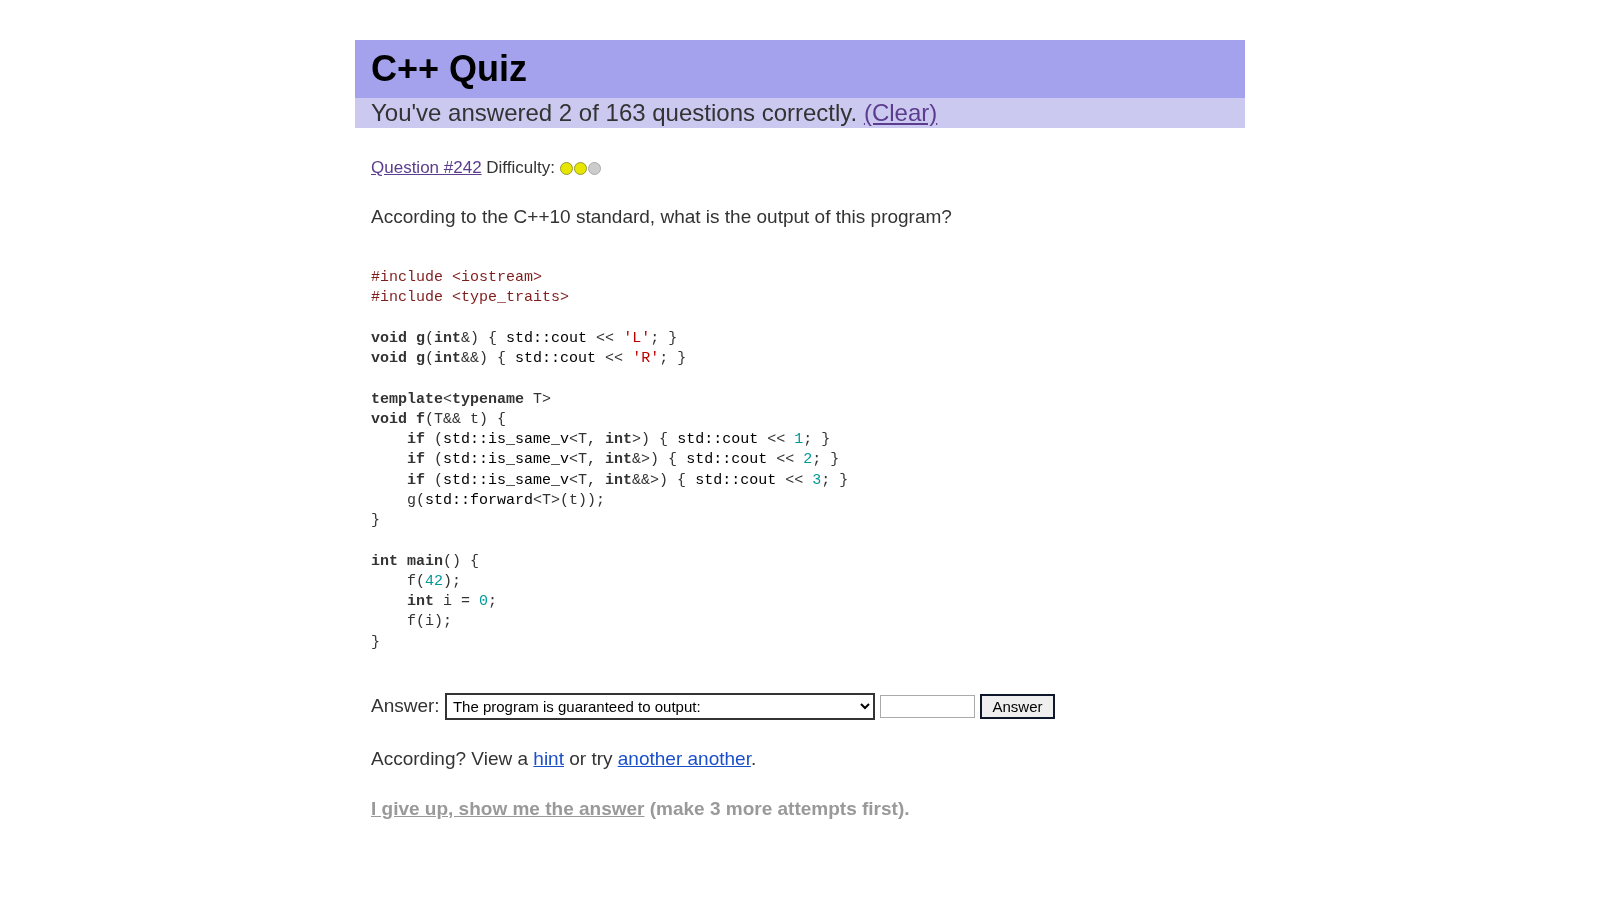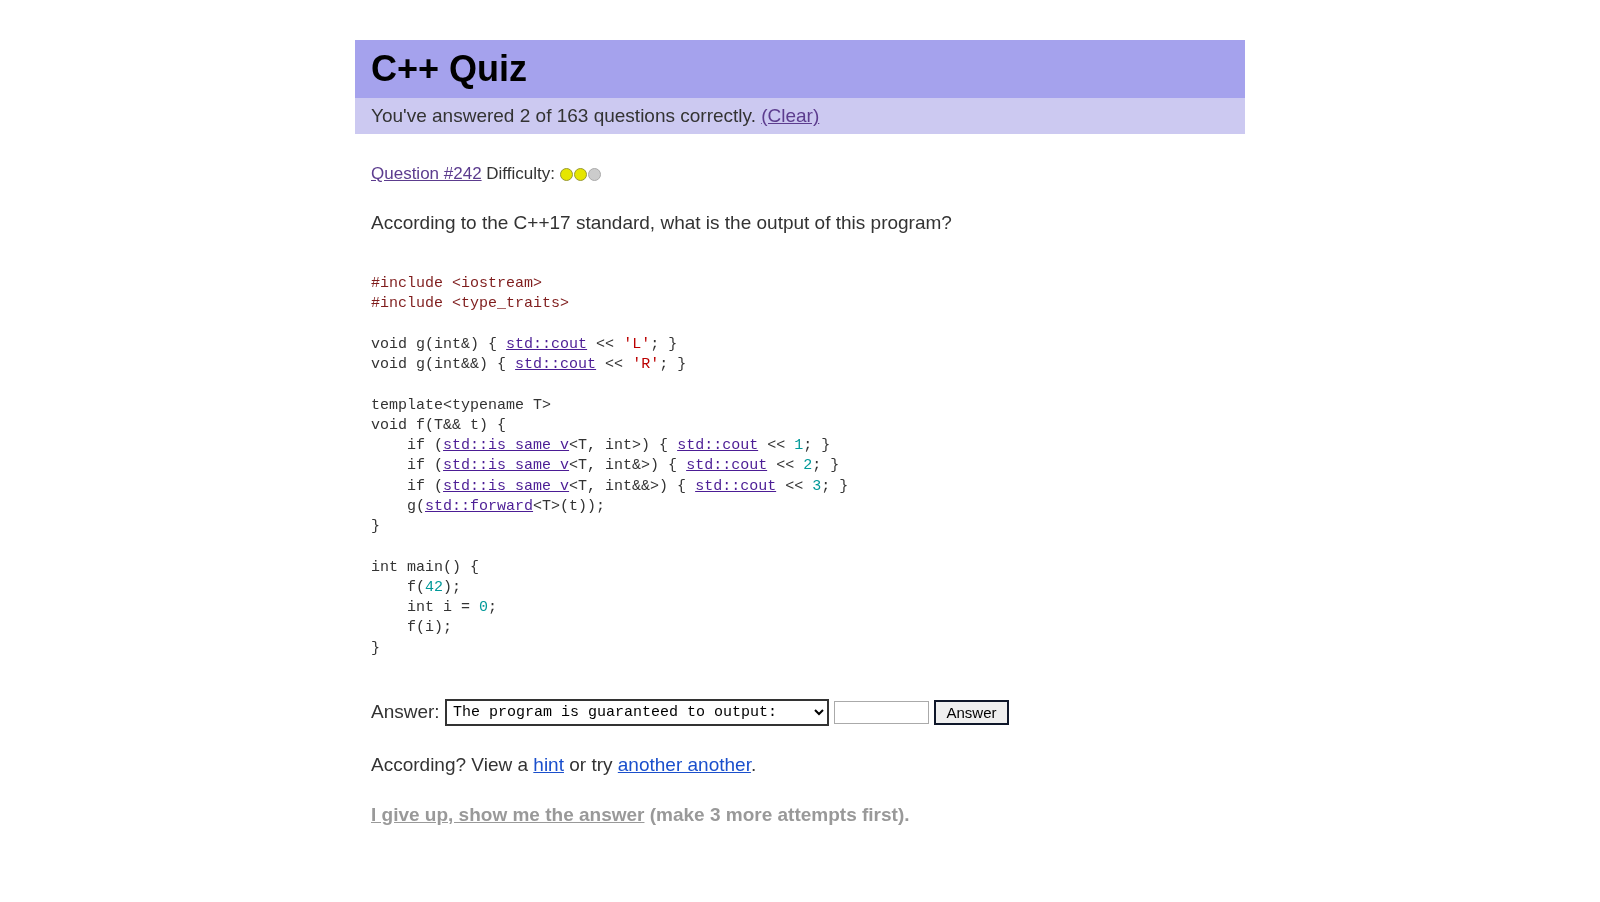--- a/index.html
+++ b/index.html
@@ -22,22 +22,22 @@
       padding: 8px 16px;
     }
     .header h1 {
       font-family: Verdana, Arial, sans-serif;
       font-size: 36px;
       font-weight: bold;
       color: #000000;
     }
     .progress-bar {
       background: #ccc9f1;
-      padding: 7px 16px;
-      font-size: 19px;
+      padding: 1px 16px;
+      font-size: 24px;
       color: #333333;
     }
     .progress-bar a {
       color: #5c3c8e;
       text-decoration: underline;
     }
     .content {
       padding: 30px 16px 16px 16px;
     }
     .question-line {
@@ -76,36 +76,36 @@
     }
     .code-block {
       font-family: "Consolas", "Courier New", monospace;
       font-size: 15px;
       line-height: 1.35;
       color: #333333;
       margin-bottom: 40px;
       white-space: pre;
     }
     .code-block .comment { color: #7f1d1d; }
-    .code-block .keyword { color: #333333; font-weight: normal; }
+    .code-block .keyword { color: #333333; font-weight: bold; }
     .code-block .string { color: #bb0000; }
-    .code-block .stdcall { color: #4c1d95; text-decoration: underline; }
+    .code-block .stdcall { color: #000000; }
     .code-block .number { color: #009999; }
     .answer-row {
       font-size: 19px;
       color: #333333;
       margin-bottom: 28px;
     }
     .answer-row select {
-      font-family: Liberation Mono, monospace;
+      font-family: Liberation Sans, sans-serif;
       font-size: 15px;
       padding: 2px 2px;
       border: 2px solid #333333;
       background: #ffffff;
-      width: 384px;
+      width: 430px;
       vertical-align: middle;
     }
     .answer-row input[type="text"] {
       font-family: Arial, sans-serif;
       font-size: 15px;
       padding: 2px 4px;
       border: 1px solid #aaaaaa;
       width: 95px;
       vertical-align: middle;
     }
@@ -151,21 +151,21 @@
 
   <div class="progress-bar">
     <span>You've answered </span><span>2</span><span> of </span><span>163</span><span> questions correctly. </span><a href="#">(Clear)</a>
   </div>
 
   <div class="content">
     <div class="question-line">
       <a href="#">Question #242</a><span class="difficulty-label"> Difficulty: </span><span id="difficulty-dots"><span class="dot dot-filled"></span><span class="dot dot-filled"></span><span class="dot dot-empty"></span></span>
     </div>
 
-    <div class="question-text">According to the C++17 standard, what is the output of this program?</div>
+    <div class="question-text">According to the C++10 standard, what is the output of this program?</div>
 
     <div class="code-block" id="code-block"><div><span class="comment">#include &lt;iostream&gt;</span></div><div><span class="comment">#include &lt;type_traits&gt;</span></div><div>&nbsp;</div><div><span class="keyword">void</span><span> </span><span class="keyword">g</span><span>(</span><span class="keyword">int</span><span>&amp;) { </span><span class="stdcall">std::cout</span><span> &lt;&lt; </span><span class="string">'L'</span><span>; }</span></div><div><span class="keyword">void</span><span> </span><span class="keyword">g</span><span>(</span><span class="keyword">int</span><span>&amp;&amp;) { </span><span class="stdcall">std::cout</span><span> &lt;&lt; </span><span class="string">'R'</span><span>; }</span></div><div>&nbsp;</div><div><span class="keyword">template</span><span>&lt;</span><span class="keyword">typename</span><span> T&gt;</span></div><div><span class="keyword">void</span><span> </span><span class="keyword">f</span><span>(T&amp;&amp; t) {</span></div><div><span>    </span><span class="keyword">if</span><span> (</span><span class="stdcall">std::is_same_v</span><span>&lt;T, </span><span class="keyword">int</span><span>&gt;) { </span><span class="stdcall">std::cout</span><span> &lt;&lt; </span><span class="number">1</span><span>; }</span></div><div><span>    </span><span class="keyword">if</span><span> (</span><span class="stdcall">std::is_same_v</span><span>&lt;T, </span><span class="keyword">int</span><span>&amp;&gt;) { </span><span class="stdcall">std::cout</span><span> &lt;&lt; </span><span class="number">2</span><span>; }</span></div><div><span>    </span><span class="keyword">if</span><span> (</span><span class="stdcall">std::is_same_v</span><span>&lt;T, </span><span class="keyword">int</span><span>&amp;&amp;&gt;) { </span><span class="stdcall">std::cout</span><span> &lt;&lt; </span><span class="number">3</span><span>; }</span></div><div><span>    g(</span><span class="stdcall">std::forward</span><span>&lt;T&gt;(t));</span></div><div><span>}</span></div><div>&nbsp;</div><div><span class="keyword">int</span><span> </span><span class="keyword">main</span><span>() {</span></div><div><span>    f(</span><span class="number">42</span><span>);</span></div><div><span>    </span><span class="keyword">int</span><span> i = </span><span class="number">0</span><span>;</span></div><div><span>    f(i);</span></div><div><span>}</span></div></div>
 
     <div class="answer-row">
       <span>Answer: </span><select><option>The program is guaranteed to output:</option></select>
       <input type="text" value="" style="">
       <input type="submit" value="Answer" style="">
     </div>
 
     <div class="problems-line">

